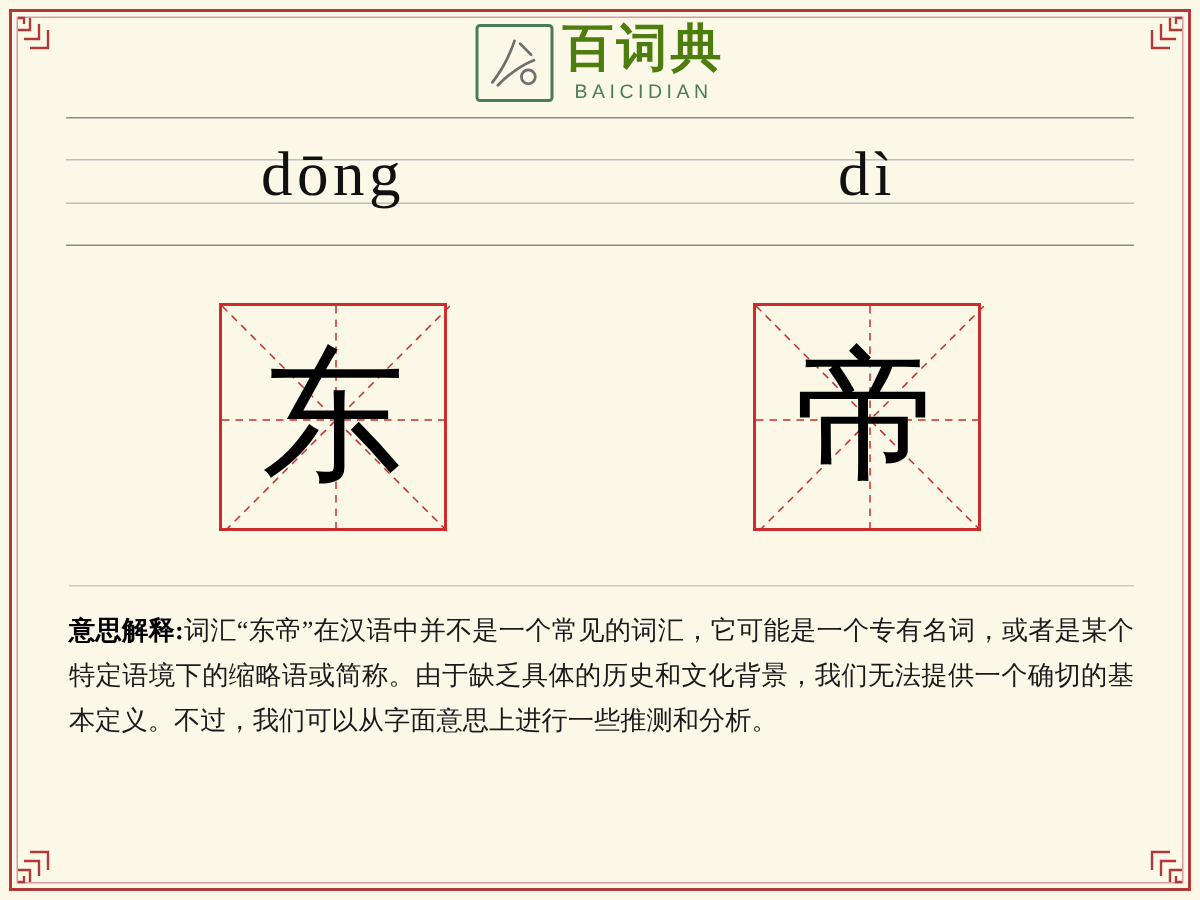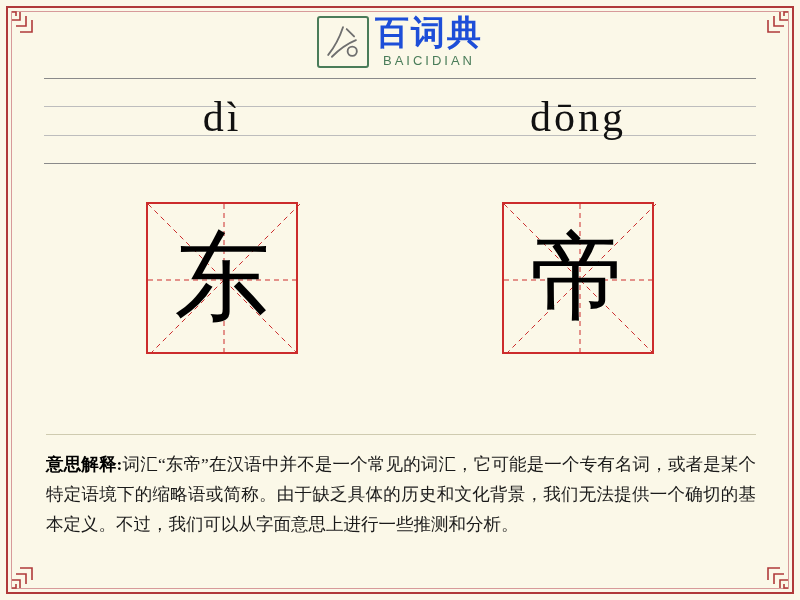--- a/index.html
+++ b/index.html
@@ -72,21 +72,21 @@
     color: #6f6f6f;
   }
   .logo-text {
     margin-left: 6px;
     display: flex;
     flex-direction: column;
     align-items: center;
   }
   .logo-cn {
     font-size: 34px;
-    color: #1d4ed8;
+    color: #4d7c0f;
     font-weight: bold;
     letter-spacing: 2px;
     line-height: 1;
     font-family: "Liberation Serif", serif;
   }
   .logo-en {
     font-size: 13px;
     color: #4a7c59;
     letter-spacing: 3px;
     margin-top: 3px;
@@ -178,21 +178,20 @@
     left: 46px;
     top: 390px;
     width: 710px;
     border-top: 1px solid #cfcbb0;
     padding-top: 14px;
     font-size: 17.5px;
     line-height: 1.72;
     color: #1a1a1a;
     text-align: justify;
     font-family: "Liberation Serif", serif;
-    margin-top: 44px;
   }
   .explain .label {
     font-weight: bold;
     color: #000;
   }
 </style>
 </head>
 <body>
 
 <div class="page">
@@ -257,22 +256,22 @@
       <div class="logo-en">BAICIDIAN</div>
     </div>
   </div>
 
   <div class="staff">
     <div class="line solid-top"></div>
     <div class="line mid1"></div>
     <div class="line mid2"></div>
     <div class="line solid-bot"></div>
     <div class="pinyin-row">
+      <div class="pinyin-cell">dōng</div>
       <div class="pinyin-cell">dì</div>
-      <div class="pinyin-cell">dōng</div>
     </div>
   </div>
 
   <div class="chars">
     <div class="char-cell">
       <div class="tian">
         <svg class="d" viewBox="0 0 152 152" width="152" height="152">
           <g stroke="#cc2c2c" stroke-width="1" stroke-dasharray="5,4" fill="none">
             <line x1="0" y1="76" x2="152" y2="76"></line>
             <line x1="76" y1="0" x2="76" y2="152"></line>

